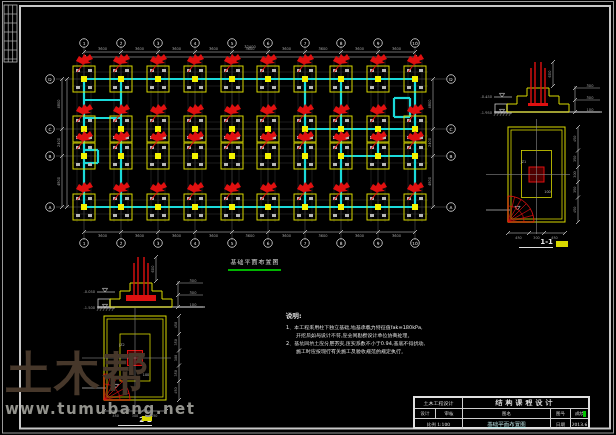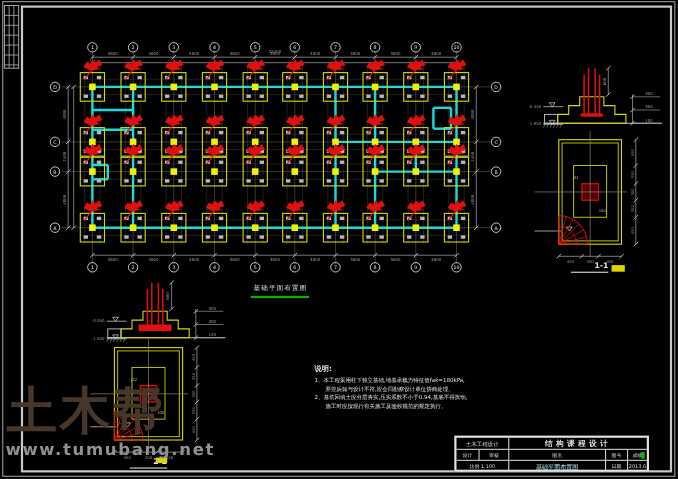--- a/index.html
+++ b/index.html
@@ -2,21 +2,21 @@
 <html><head>
 <meta charset="utf-8">
 <style>
   html,body{margin:0;padding:0;background:#1a1a1a;}
   #stage{position:relative;width:616px;height:435px;background:#000;overflow:hidden;
          font-family:"DejaVu Sans",sans-serif;}
   #cad{position:absolute;left:0;top:0;z-index:1;}
   .ov{position:absolute;z-index:3;color:#e4e4e4;}
   #plan-title{left:210px;top:258px;width:90px;text-align:center;font-size:6px;letter-spacing:1px;}
   #plan-title-underline{left:228px;top:269px;width:53px;height:2px;background:#00b400;z-index:3;position:absolute;}
-  #notes{left:286px;top:312px;width:152px;margin-top:19px;}
+  #notes{left:286px;top:312px;width:152px;}
   #notes .nt{font-size:6.5px;font-weight:bold;margin-bottom:2px;}
   #notes .nl{font-size:5px;line-height:1.6;white-space:nowrap;}
   .det-label{font-size:7px;font-weight:bold;text-align:right;border-bottom:1px solid #ddd;padding-bottom:1px;}
   #lbl-r{left:519px;top:238px;width:34px;}
   #lbl-b{left:118px;top:416px;width:34px;}
   .ytag{position:absolute;background:#d8d800;z-index:3;}
   #tag-r{left:556px;top:241px;width:12px;height:6px;}
   #tag-b{left:142px;top:416px;width:10px;height:5px;}
   #titleblock{left:413px;top:396px;width:177px;height:33px;border:2px solid #e0e0e0;
               box-sizing:border-box;background:#000;z-index:3;position:absolute;color:#ddd;}

